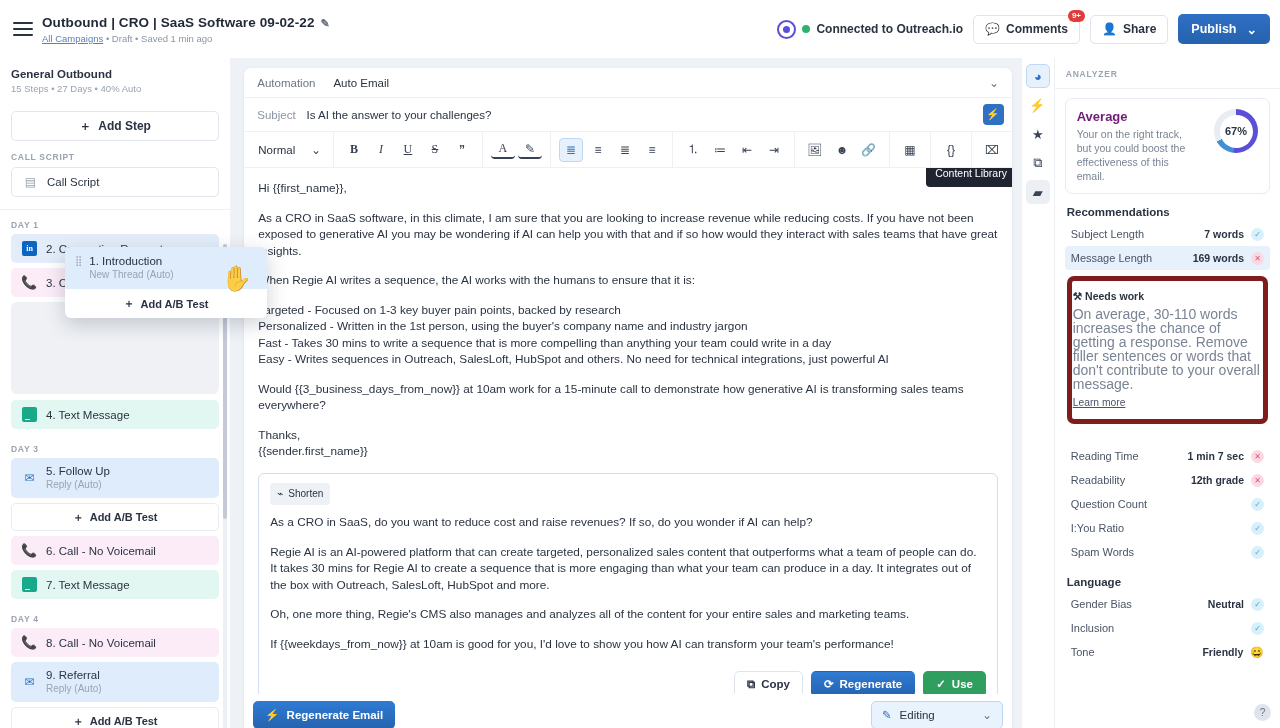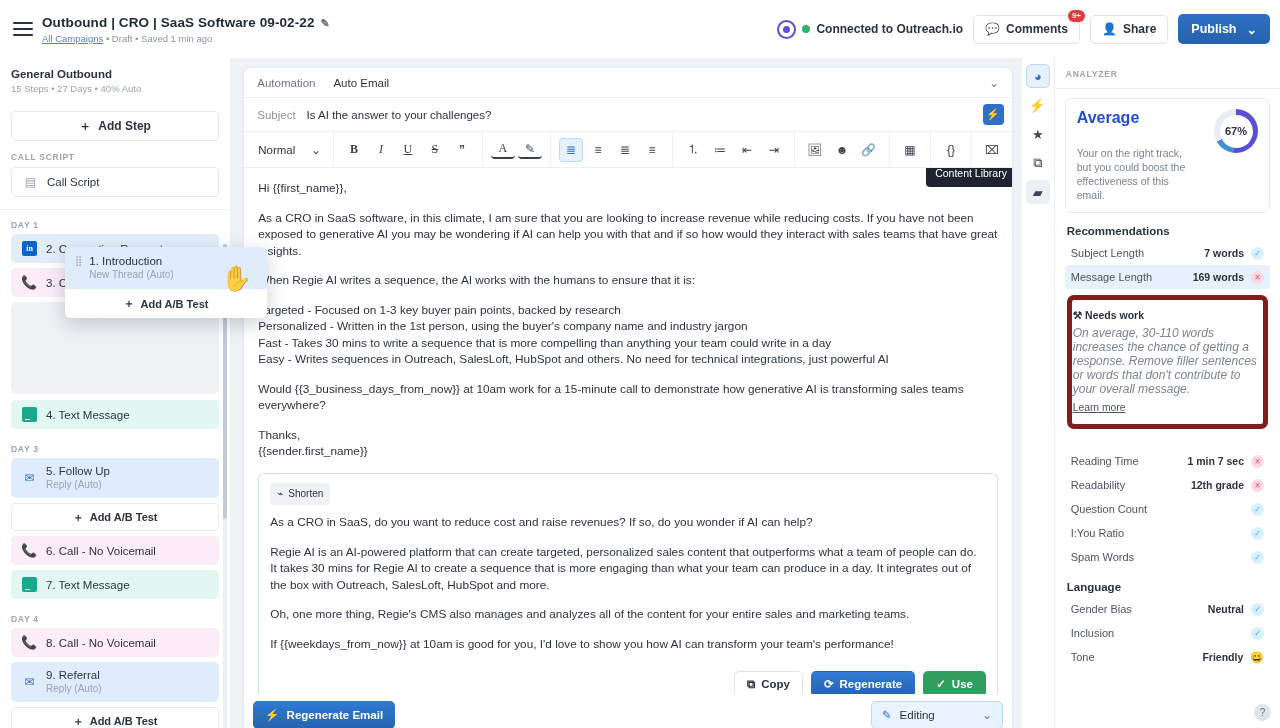--- a/index.html
+++ b/index.html
@@ -164,40 +164,40 @@
   .rail-ic.active { background:#e6f1fc; border:1px solid #bcd8f5; color:#2f6fc4;}
   .rail-ic.sel { background:#eceff4; }
 
   
   .analyzer { width:228px; background:#fff; border-left:1px solid #edf0f5; overflow:hidden;}
   .an-h { font-size:8.5px; font-weight:700; color:#9aa3b2; letter-spacing:.8px; padding:11px 11px 9px;
      border-bottom:1px solid #edf0f5;}
   .an-body { padding:9px 10px 0;}
   .avg-card { border:1px solid #e7ebf2; border-radius:7px; padding:10px 11px;
      display:flex; align-items:flex-start; gap:8px;}
-  .avg-t { font-size:16px; font-weight:700; color:#1d4ed8; margin-bottom:19px;}
+  .avg-t { font-size:13px; font-weight:700; color:#701a75; margin-bottom:3px;}
   .avg-d { font-size:10.5px; color:#7a8494; line-height:14px; max-width:118px;}
   .ring { width:44px;height:44px;border-radius:50%; flex:0 0 44px; margin-left:auto;
      background: conic-gradient(#5b4fd8 0% 52%, #3f8fd4 52% 67%, #e9edf3 67% 100%);
      display:flex;align-items:center;justify-content:center; position:relative;}
   .ring::before { content:""; position:absolute; width:33px;height:33px;border-radius:50%;background:#fff;}
   .ring span { position:relative; font-size:11px; font-weight:700; color:#2a3342;}
   .an-sec { font-size:11.5px; font-weight:700; color:#2a3342; padding:12px 2px 4px;}
   .row { display:flex; align-items:center; height:24px; padding:0 6px; border-radius:4px;
      font-size:11px; color:#4a5466;}
   .row.hl { background:#e6f1fc; }
   .row .v { margin-left:auto; font-size:10.5px; font-weight:700; color:#2a3342; margin-right:7px;}
   .chk { width:13px;height:13px;border-radius:50%;background:#d7f0fb;color:#3ba7d8;
      font-size:8px;display:flex;align-items:center;justify-content:center;}
   .xmk { width:13px;height:13px;border-radius:50%;background:#fbd9e2;color:#e2557e;
      font-size:8px;display:flex;align-items:center;justify-content:center;}
   .emo { font-size:11px;}
   .needs { border:5px solid #7f1d1d; border-radius:7px; padding:9px 1px; margin:6px 2px 20px;}
   .needs-t { font-size:10.5px; font-weight:700; color:#2a3342; margin-bottom:5px;}
-  .needs-d { font-size:12px; color:#7a8494; line-height:14px;font-style:italic;}
+  .needs-d { font-size:14px; color:#7a8494; line-height:14px;}
   .needs a { font-size:10.3px; color:#5b6playholder;}
   .needs a { color:#4a5466; text-decoration:underline; display:inline-block; margin-top:6px;}
   .help { position:absolute; right:9px; bottom:7px; width:17px;height:17px;border-radius:50%;
      background:#dfe4ec; color:#6b7280; font-size:10px; display:flex;align-items:center;
      justify-content:center; cursor:pointer;}
 </style>
 </head>
 <body>
 
 <div class="app">

